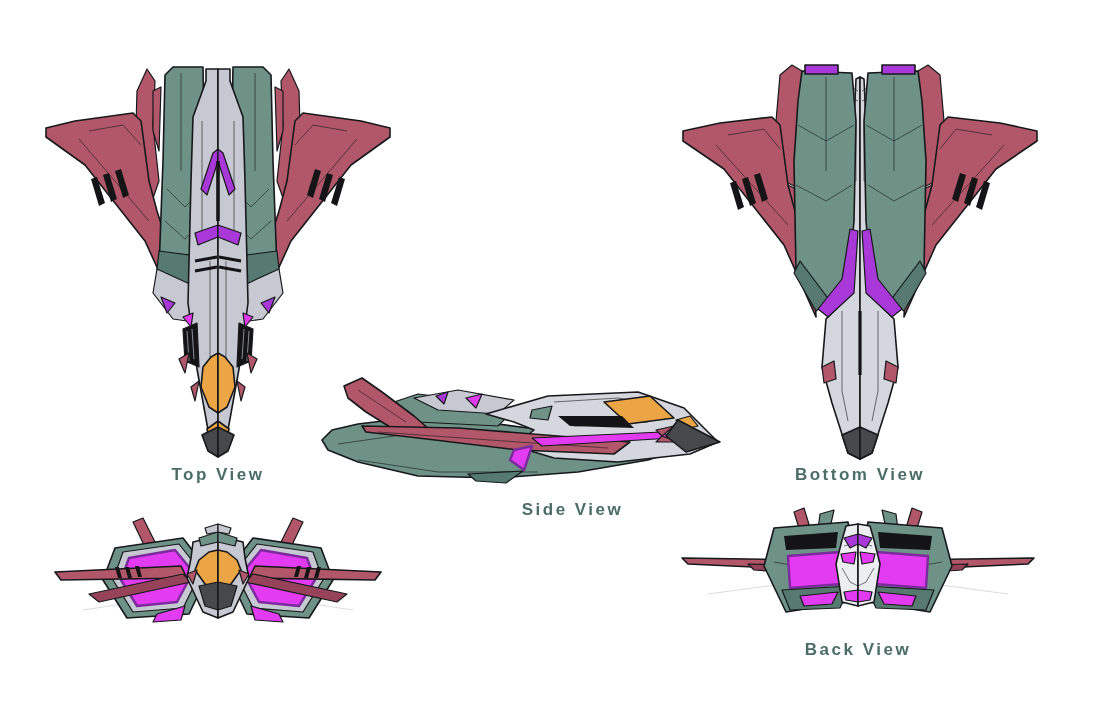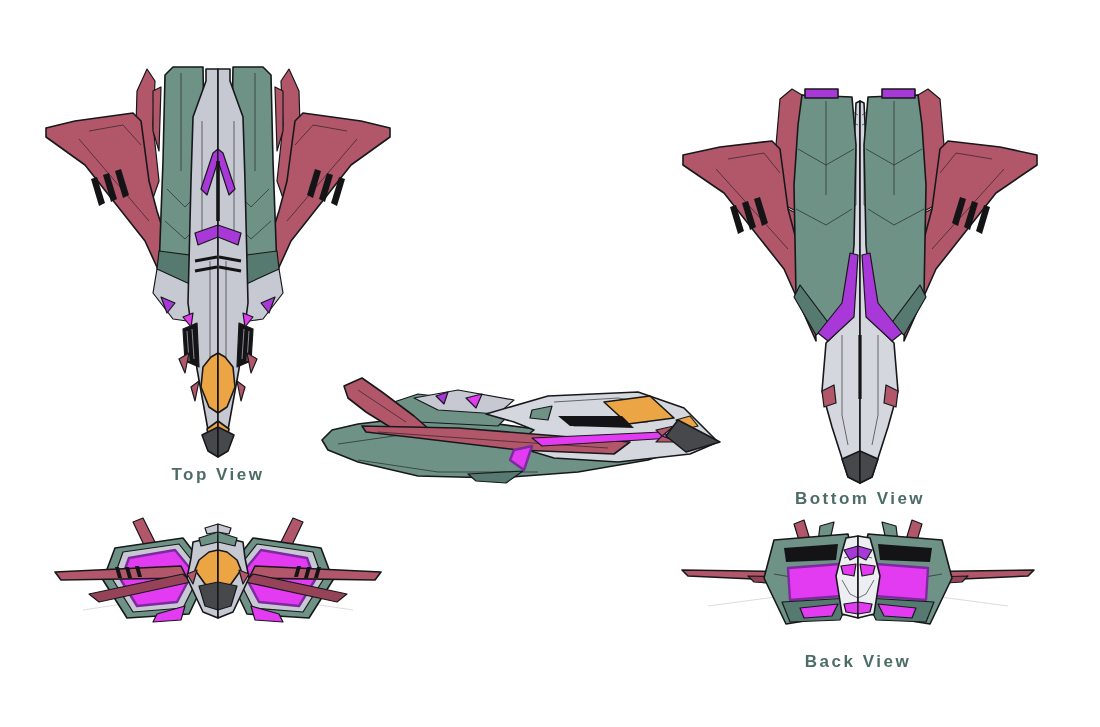--- a/index.html
+++ b/index.html
@@ -13,24 +13,24 @@
   .view-figure svg { display:block; width:100%; flex:0 0 auto; }
   .view-label {
     color: var(--label, #4c6d66);
     font-weight: bold;
     font-size: 17px;
     letter-spacing: 2.5px;
     text-align: center;
     white-space: nowrap;
   }
   #fig-top    { left:45px;  top:85px;  width:346px; height:400px;justify-content:flex-end; }
-  #fig-bottom { left:680px; top:85px;  width:360px; height:400px; }
+  #fig-bottom { left:680px; top:85px;  width:360px; height:400px;justify-content:flex-end; }
   #fig-side   { left:318px; top:374px; width:405px; height:112px; }
   #fig-front  { left:53px;  top:514px; width:330px; height:118px; }
-  #fig-back   { left:678px; top:514px; width:360px; height:118px; }
+  #fig-back   { left:678px; top:502px; width:360px; height:118px; }
   #fig-top .view-label,#fig-bottom .view-label { margin-top:4px; }
   #fig-side .view-label  { margin-top:14px; padding-left:104px; }
   #fig-front .view-label { margin-top:20px; padding-left:10px; }
   #fig-back .view-label  { margin-top:20px; }
 
   
   .f-red   { fill: var(--red); }
   .f-redd  { fill: var(--red_dark); }
   .f-teal  { fill: var(--teal); }
   .f-teald { fill: var(--teal_dark); }
@@ -180,20 +180,21 @@
 
     <polygon class="f-magb ol2" points="214,64 344,58 354,64 224,72"></polygon>
 
     <polygon class="f-magb mb" points="196,76 214,72 206,96 192,86"></polygon>
 
     <polygon class="f-red ol2" points="338,56 356,52 344,62"></polygon>
     <polygon class="f-red ol2" points="344,62 360,68 338,68"></polygon>
 
     <polygon class="f-dark ol" points="360,46 402,68 368,78 348,62"></polygon>
   </svg>
+  <div class="view-label">Side View</div>
 </div>
 
 <div class="view-figure" id="fig-front">
   <svg viewBox="0 0 330 118" aria-hidden="true">
     <defs>
       <g id="fv-half">
         <line class="wsk" x1="30" y1="96" x2="150" y2="78"></line>
 
         <polygon class="f-red ol2" points="80,8 90,4 112,48 102,54"></polygon>
 

